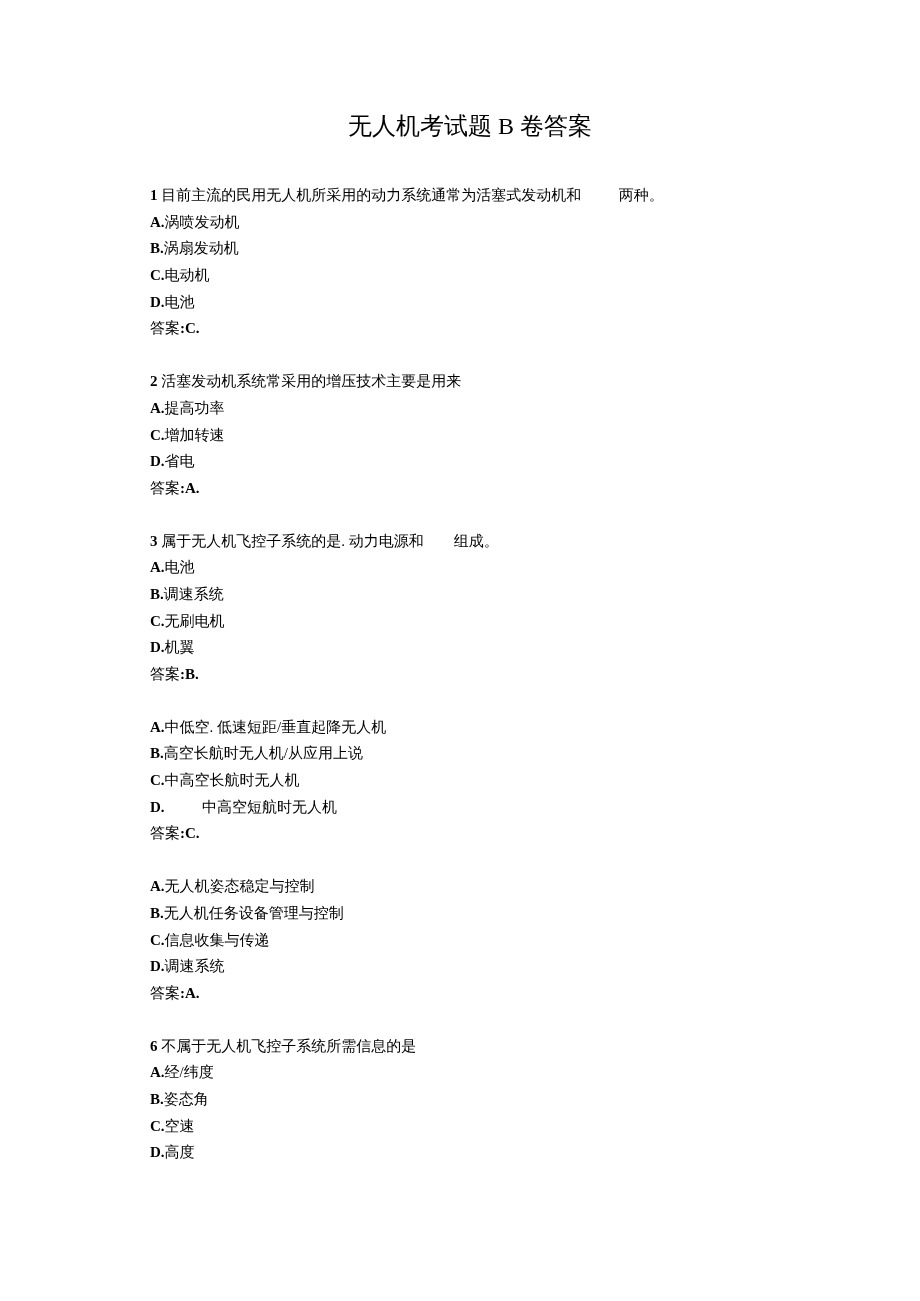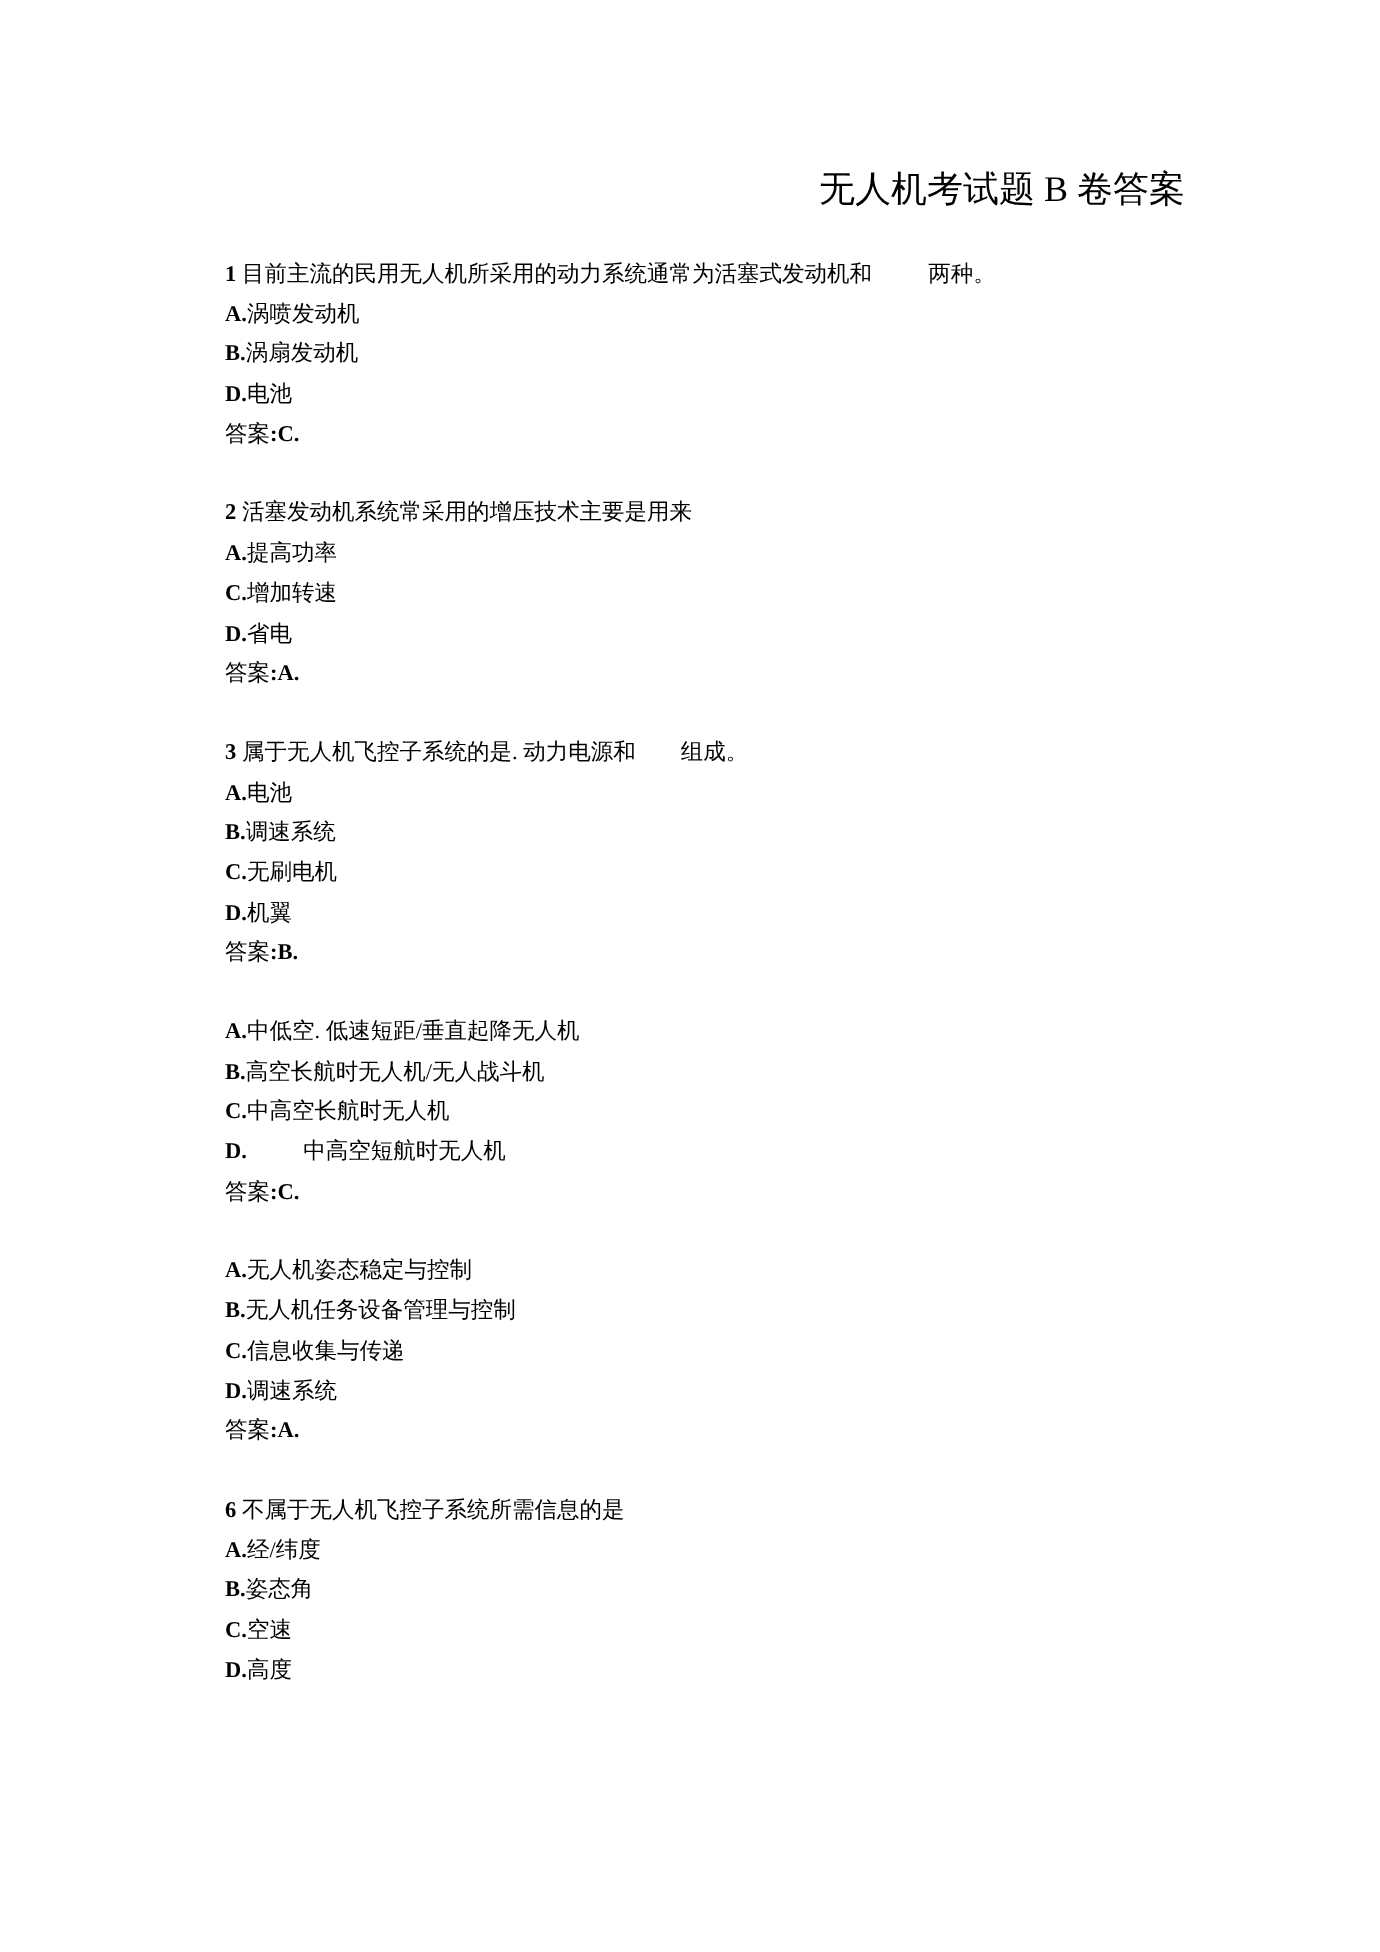--- a/index.html
+++ b/index.html
@@ -10,23 +10,23 @@
     color: #000000;
     width: 920px;
     height: 1301px;
     box-sizing: border-box;
   }
   .page {
     padding: 110px 130px 0 150px;
     box-sizing: border-box;
   }
   .title {
-    text-align: right;
+    text-align: center;
     font-size: 24px;
-    margin-bottom: 28px;
+    margin-bottom: 40px;
     font-family: "SimSun", "宋体", serif;
   }
   .question-block {
     font-size: 15px;
     line-height: 1.78;
     margin-bottom: 26px;
     margin-top: 17px;
   }
   .q-line, .opt-line, .ans-line {
     white-space: pre;
@@ -39,41 +39,42 @@
 <body>
 
 <div class="page">
   <div class="title">无人机考试题 B 卷答案</div>
 
   <div id="questions-container">
       <div class="question-block">
         <div class="q-line"><span class="bold-label">1</span><span> </span><span>目前主流的民用无人机所采用的动力系统通常为活塞式发动机和</span><span>          </span><span>两种。</span></div>
         <div class="opt-line"><span class="bold-label">A.</span><span>涡喷发动机</span></div>
         <div class="opt-line"><span class="bold-label">B.</span><span>涡扇发动机</span></div>
+        <div class="opt-line"><span class="bold-label">C.</span><span>电动机</span></div>
         <div class="opt-line"><span class="bold-label">D.</span><span>电池</span></div>
         <div class="ans-line"><span>答案</span><span class="bold-label">:C.</span></div>
       </div>
       <div class="question-block">
         <div class="q-line"><span class="bold-label">2</span><span> </span><span>活塞发动机系统常采用的增压技术主要是用来</span></div>
         <div class="opt-line"><span class="bold-label">A.</span><span>提高功率</span></div>
         <div class="opt-line"><span class="bold-label">C.</span><span>增加转速</span></div>
         <div class="opt-line"><span class="bold-label">D.</span><span>省电</span></div>
         <div class="ans-line"><span>答案</span><span class="bold-label">:A.</span></div>
       </div>
       <div class="question-block">
         <div class="q-line"><span class="bold-label">3</span><span> </span><span>属于无人机飞控子系统的是. 动力电源和</span><span>        </span><span>组成。</span></div>
         <div class="opt-line"><span class="bold-label">A.</span><span>电池</span></div>
         <div class="opt-line"><span class="bold-label">B.</span><span>调速系统</span></div>
         <div class="opt-line"><span class="bold-label">C.</span><span>无刷电机</span></div>
         <div class="opt-line"><span class="bold-label">D.</span><span>机翼</span></div>
         <div class="ans-line"><span>答案</span><span class="bold-label">:B.</span></div>
       </div>
       <div class="question-block">
         <div class="opt-line"><span class="bold-label">A.</span><span>中低空. 低速短距/垂直起降无人机</span></div>
-        <div class="opt-line"><span class="bold-label">B.</span><span>高空长航时无人机/无人战斗机</span></div>
+        <div class="opt-line"><span class="bold-label">B.</span><span>高空长航时无人机/从应用上说</span></div>
         <div class="opt-line"><span class="bold-label">C.</span><span>中高空长航时无人机</span></div>
         <div class="opt-line"><span class="bold-label">D.</span><span>          中高空短航时无人机</span></div>
         <div class="ans-line"><span>答案</span><span class="bold-label">:C.</span></div>
       </div>
       <div class="question-block">
         <div class="opt-line"><span class="bold-label">A.</span><span>无人机姿态稳定与控制</span></div>
         <div class="opt-line"><span class="bold-label">B.</span><span>无人机任务设备管理与控制</span></div>
         <div class="opt-line"><span class="bold-label">C.</span><span>信息收集与传递</span></div>
         <div class="opt-line"><span class="bold-label">D.</span><span>调速系统</span></div>
         <div class="ans-line"><span>答案</span><span class="bold-label">:A.</span></div>

